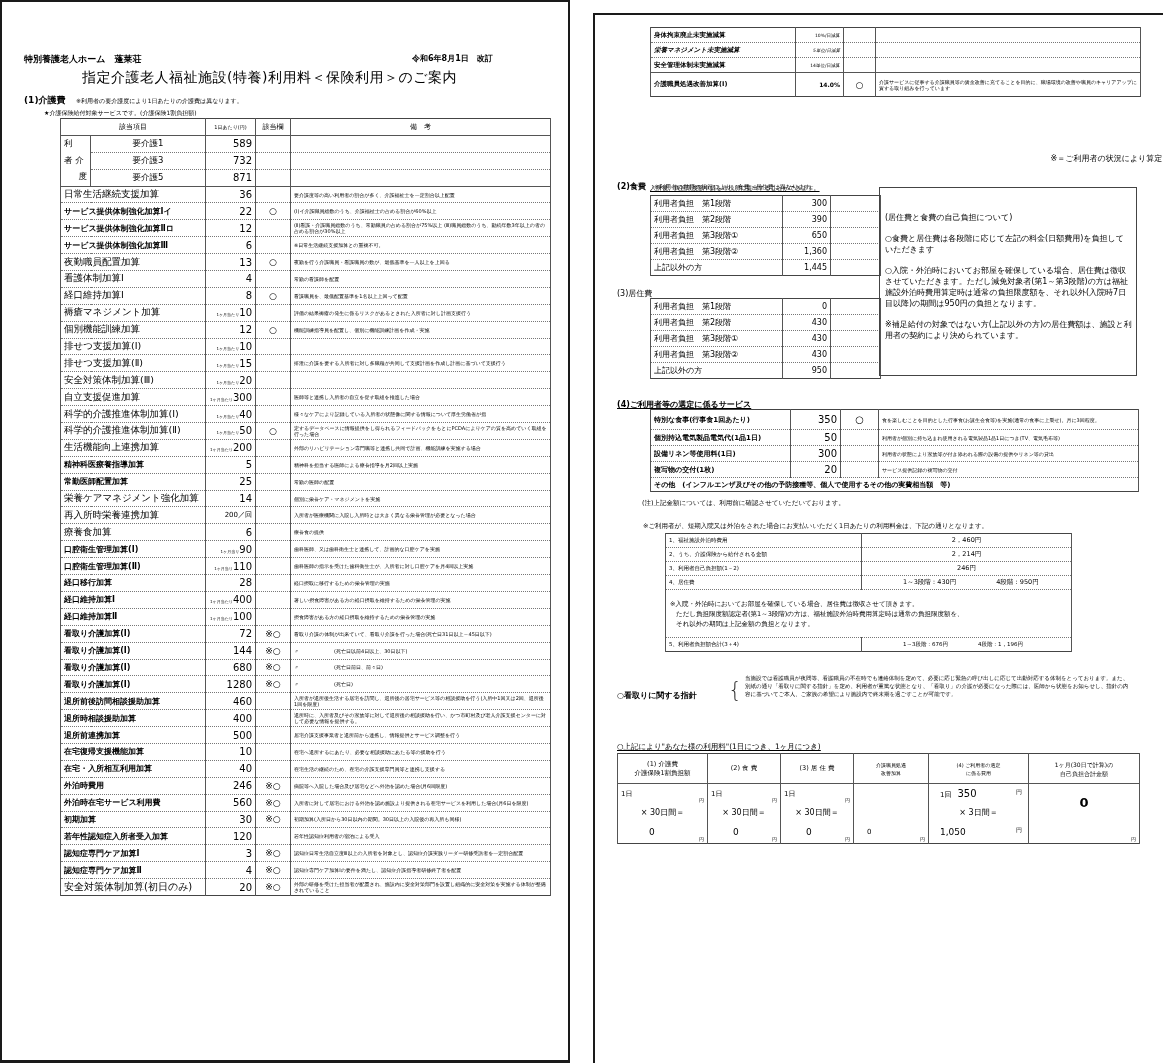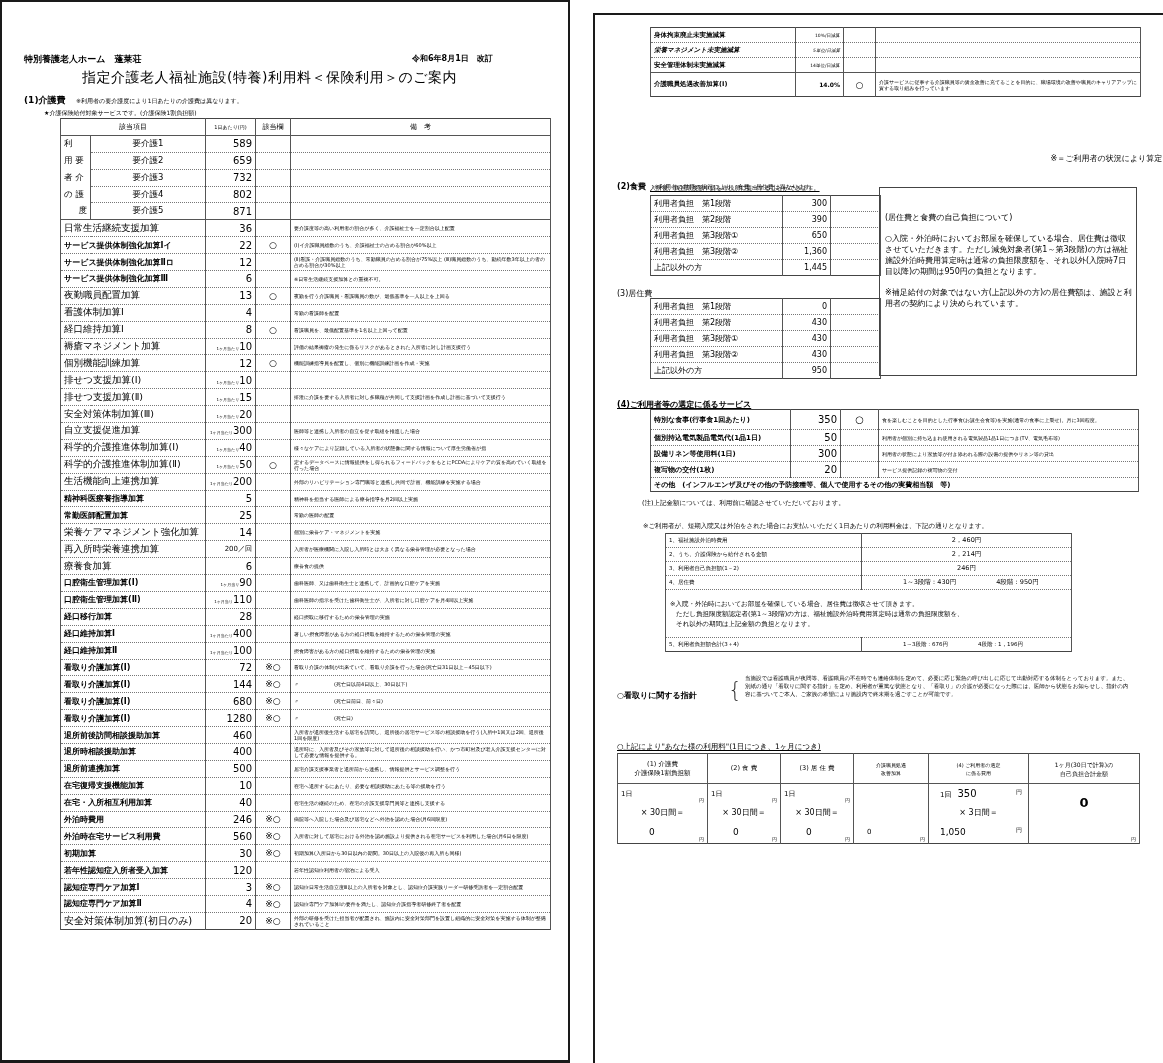--- a/index.html
+++ b/index.html
@@ -52,37 +52,23 @@
       <td>備　考</td>
     </tr>
     <tr>
       <td style="border-bottom:none;">利</td>
       <td class="ctr">要介護1</td>
       <td class="v">589</td>
       <td></td>
           <td></td>
     </tr>
     <tr>
-      <td style="border-bottom:none;">用 要</td>
-      <td class="ctr">要介護2</td>
-      <td class="v">659</td>
-      <td></td>
-          <td></td>
-    </tr>
-    <tr>
       <td style="border-bottom:none;">者 介</td>
       <td class="ctr">要介護3</td>
       <td class="v">732</td>
-      <td></td>
-          <td></td>
-    </tr>
-    <tr>
-      <td style="border-bottom:none;">の 護</td>
-      <td class="ctr">要介護4</td>
-      <td class="v">802</td>
       <td></td>
           <td></td>
     </tr>
     <tr>
       <td style="border-bottom:1px solid #555;text-align:right;">度</td>
       <td class="ctr" style="border-bottom:1px solid #555;">要介護5</td>
       <td class="v" style="border-bottom:1px solid #555;">871</td>
       <td style="border-bottom:1px solid #555;"></td>
           <td style="border-bottom:1px solid #555;"></td>
     </tr>
@@ -453,20 +439,21 @@
         <tr style="height: 16px;">
           <td>上記以外の方</td>
           <td class="num">950</td>
           <td></td>
         </tr>
       </tbody>
   </table>
 
   <div class="abs outer" style="left:284px;top:172px;width:258px;height:189px;box-sizing:border-box;padding:24px 4px 4px 5px;font-size:8px;line-height:11px;">
     <div>(居住費と食費の自己負担について)</div>
+    <div style="margin-top:10px;">○食費と居住費は各段階に応じて左記の料金(日額費用)を負担していただきます</div>
     <div style="margin-top:10px;">○入院・外泊時においてお部屋を確保している場合、居住費は徴収させていただきます。ただし減免対象者(第1～第3段階)の方は福祉施設外泊時費用算定時は通常の負担限度額を、それ以外(入院時7日目以降)の期間は950円の負担となります。</div>
     <div style="margin-top:10px;">※補足給付の対象ではない方(上記以外の方)の居住費額は、施設と利用者の契約により決められています。</div>
   </div>
 
   <div class="abs b" style="left:22px;top:384px;font-size:8px;text-decoration:underline;">(4)ご利用者等の選定に係るサービス</div>
   <table class="abs outer" style="left:55px;top:394px;width:488px;font-size:7px;">
     <colgroup>
         <col style="width:140px">
         <col style="width:50px">
         <col style="width:38px">

